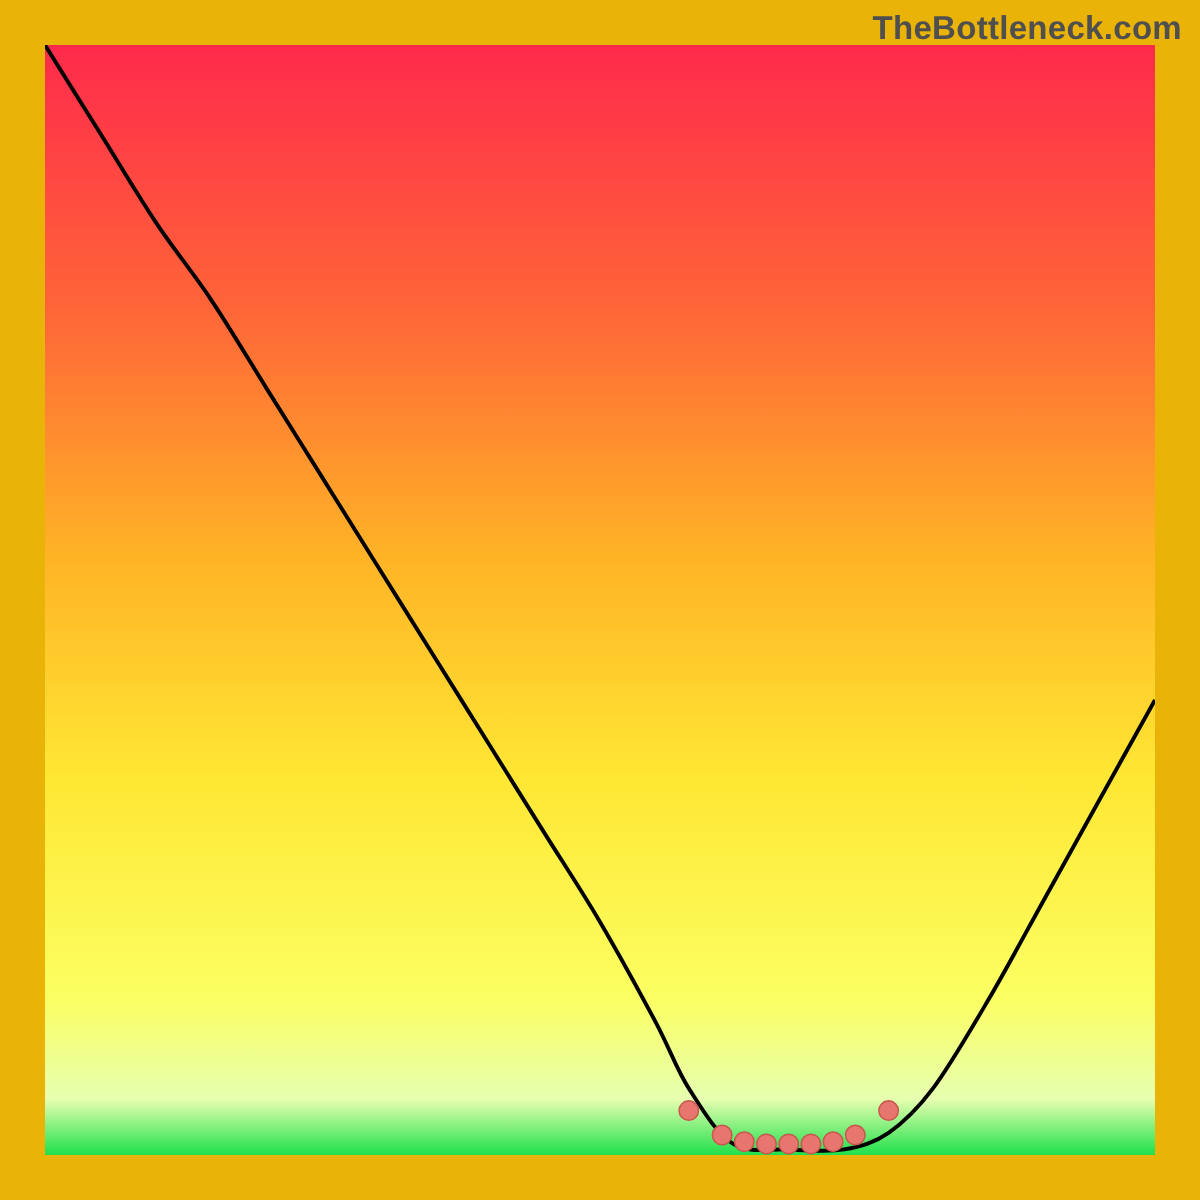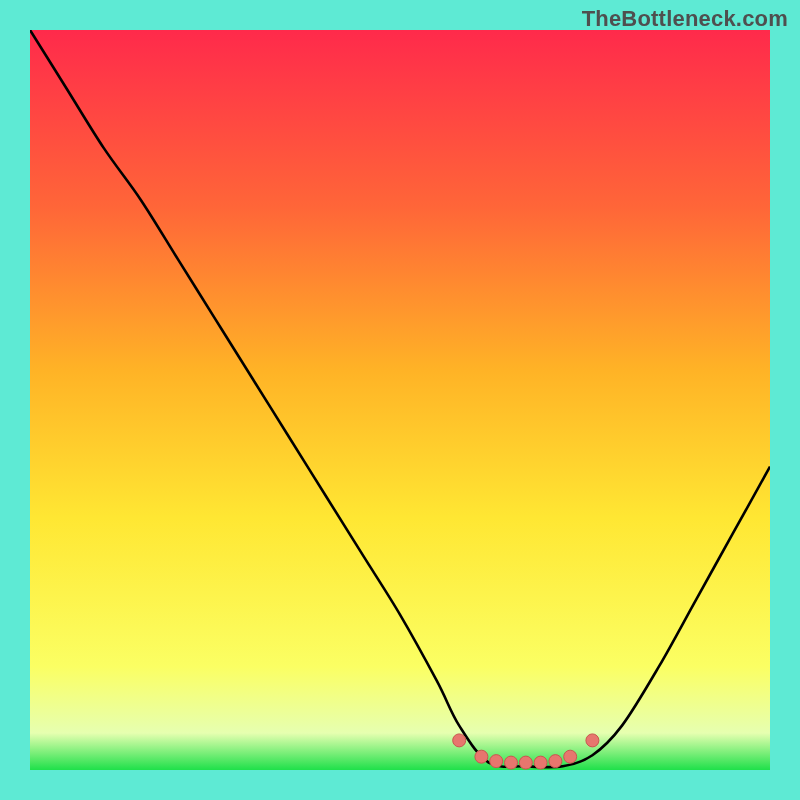--- a/index.html
+++ b/index.html
@@ -8,21 +8,21 @@
     background: #000;
     width: 800px;
     height: 800px;
     overflow: hidden;
     font-family: Arial, Helvetica, sans-serif;
   }
   .frame {
     position: relative;
     width: 800px;
     height: 800px;
-    background: #5eead4;
+    background: #eab308;
   }
   .watermark {
     position: absolute;
     top: 6px;
     right: 12px;
     color: #4f4f4f;
     font-size: 22px;
     font-weight: 600;
     letter-spacing: 0.2px;
   }

